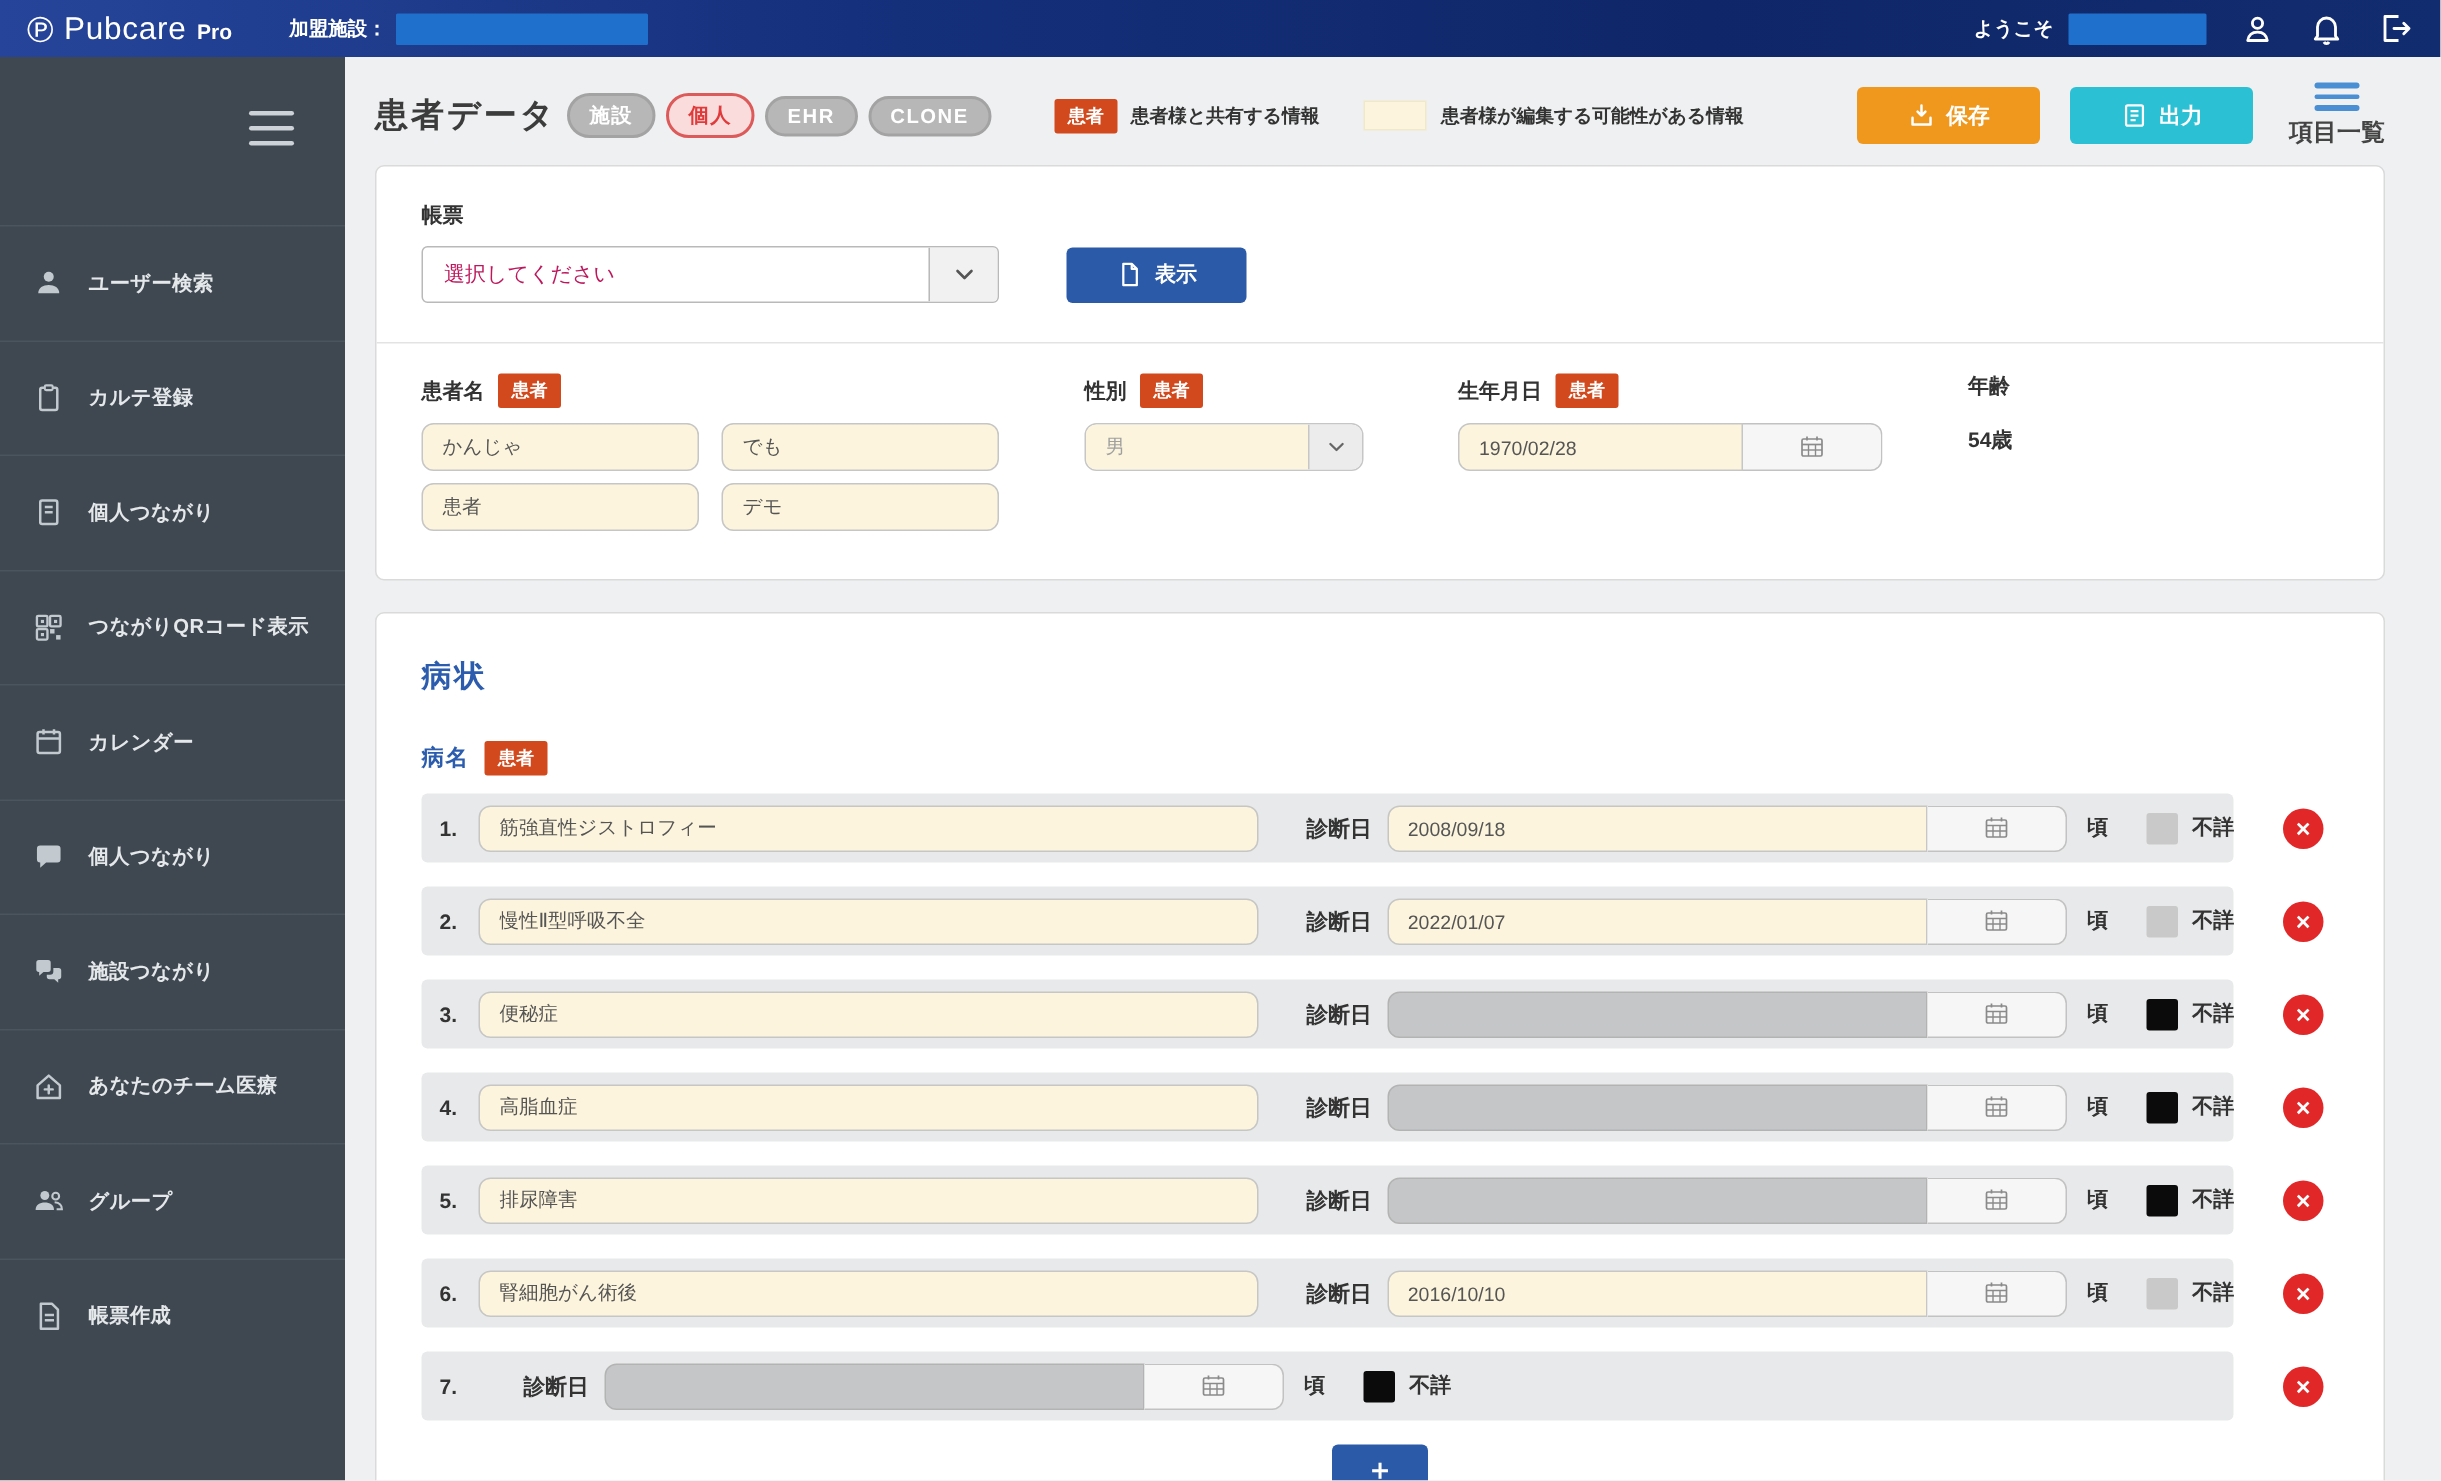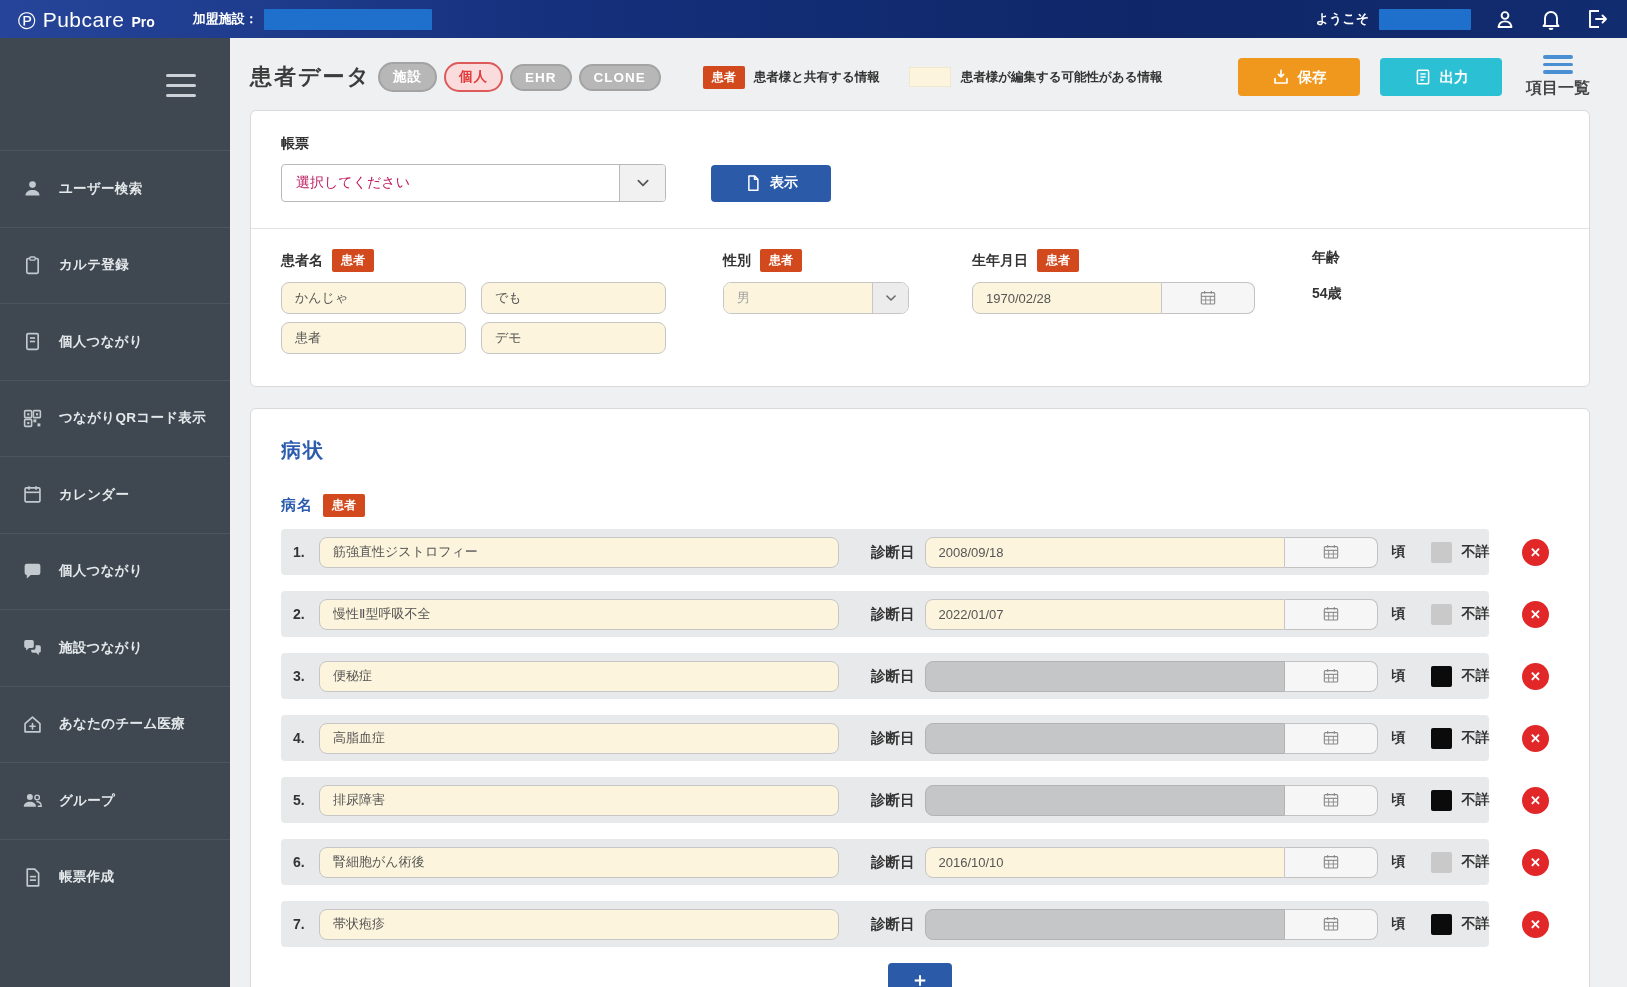--- a/index.html
+++ b/index.html
@@ -532,21 +532,20 @@
       <span class="koro-label">頃</span>
       <span class="checkbox"></span>
       <span class="fusho-label">不詳</span>
     </div>
     <button class="del-btn">✕</button>
   </div>
 
   <div class="disease-line">
     <div class="disease-box">
       <span class="row-num">7.</span>
-      <input class="inp name-inp" value="帯状疱疹" style="">
       <span class="diag-label">診断日</span>
       <div class="row-date-group">
         <input class="inp date-inp disabled" style="">
         <button class="cal-btn">
                   <svg viewBox="0 0 24 24">
                     <use href="#i-cal-grid"></use>
                   </svg>
                 </button>
       </div>
       <span class="koro-label">頃</span>

